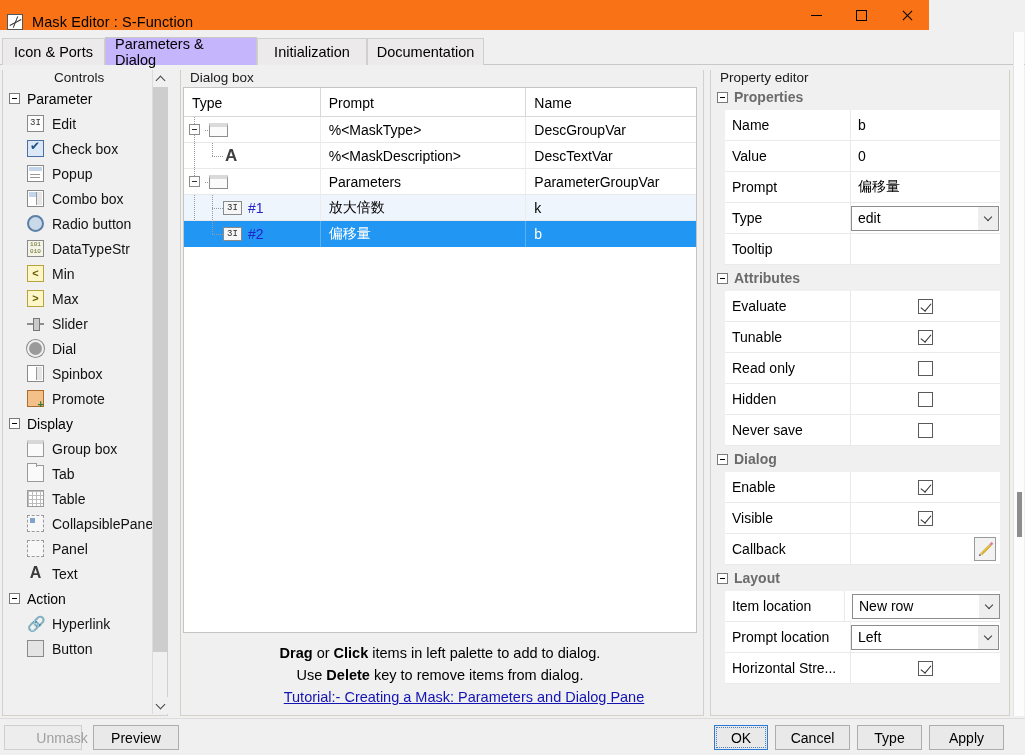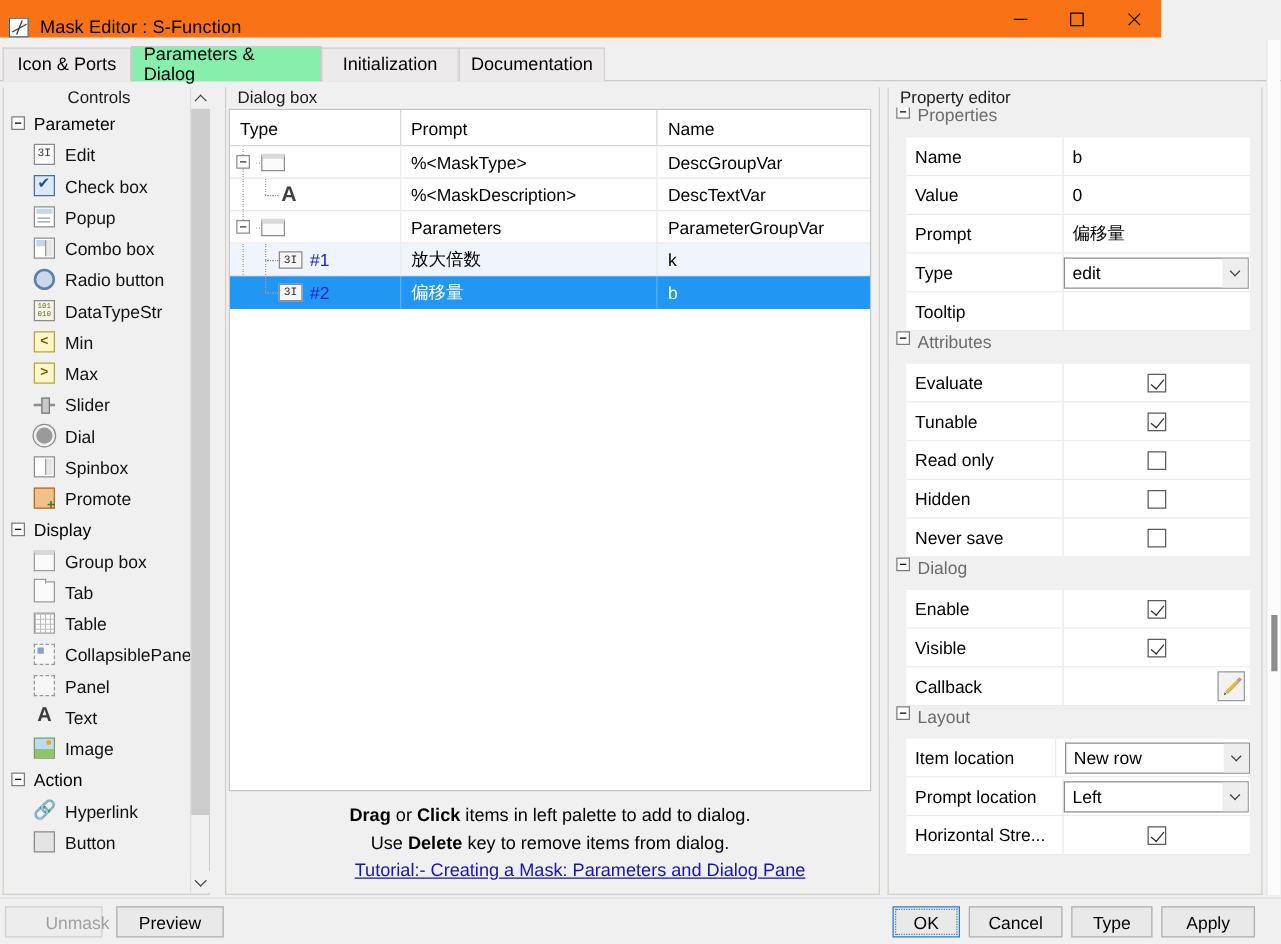--- a/index.html
+++ b/index.html
@@ -58,21 +58,21 @@
   .tab {
     position: absolute; top: 0; height: 27px;
     display: flex; align-items: center; justify-content: center;
     padding: 0 9px;
     font-size: 14.5px; color: #000;
     background: #eceaea;
     border: 1px solid #cfcfcf; border-bottom: none;
     z-index: 1;
   }
   .tab.active {
-    background: #86efac; border-color: #c8c8c8; z-index: 3; height: 28px;
+    background: #c4b5fd; border-color: #c8c8c8; z-index: 3; height: 28px;
   }
 
   
   .palette {
     position: absolute; left: 2px; top: 70px; width: 166px; height: 646px;
     background: #f0f0f0;
     border: 1px solid #d4d0c8; border-top: none;
   }
   .palette-legend {
     position: absolute; left: 6px; top: 70px; background: #f0f0f0;
@@ -229,22 +229,22 @@
     background: #f0f0f0; border: 1px solid #d4d0c8; border-top: none;
   }
   .prop-legend {
     position: absolute; left: 716px; top: 70px; background: #f0f0f0;
     font-size: 13.5px; color: #1a1a1a; padding: 0 4px; z-index: 4; line-height: 16px;
   }
   .prop-inner {
     position: absolute; left: 0; top: 14px; width: 290px; height: 630px; overflow: hidden;
   }
   .sec-head {
-    display: flex; height: 26px; padding-left: 6px;
-    font-size: 14px; font-weight: normal; color: #6b6b6b; background: #f0f0f0;
+    display: flex; align-items: center; height: 26px; padding-left: 6px;
+    font-size: 14px; font-weight: bold; color: #6b6b6b; background: #f0f0f0;
   }
   .sec-head .expander { margin-right: 6px; }
   .prow { display: flex; height: 31px; background: #ffffff; border-bottom: 1px solid #eaeaea; margin-left: 14px; width: 275px; }
   .pkey {
     width: 126px; display: flex; align-items: center; padding-left: 7px;
     font-size: 14px; color: #000; border-right: 1px solid #eaeaea;
     white-space: nowrap; overflow: hidden;
   }
   .pval { flex: 1; display: flex; align-items: center; padding-left: 7px; font-size: 14px; color: #000; }
   .pval.center { justify-content: center; padding-left: 0; }
@@ -405,24 +405,20 @@
         <span class="pal-ico ic-collapse"></span>
         <span>CollapsiblePanel</span>
       </div>
       <div class="pal-item">
         <span class="pal-ico ic-panel"></span>
         <span>Panel</span>
       </div>
       <div class="pal-item">
         <span class="pal-ico ic-text">A</span>
         <span>Text</span>
-      </div>
-      <div class="pal-item">
-        <span class="pal-ico ic-image"></span>
-        <span>Image</span>
       </div>
 
       <div class="group-head">
         <span class="expander"></span>
         <span>Action</span>
       </div>
       <div class="pal-item">
         <span class="pal-ico ic-link">🔗</span>
         <span>Hyperlink</span>
       </div>

